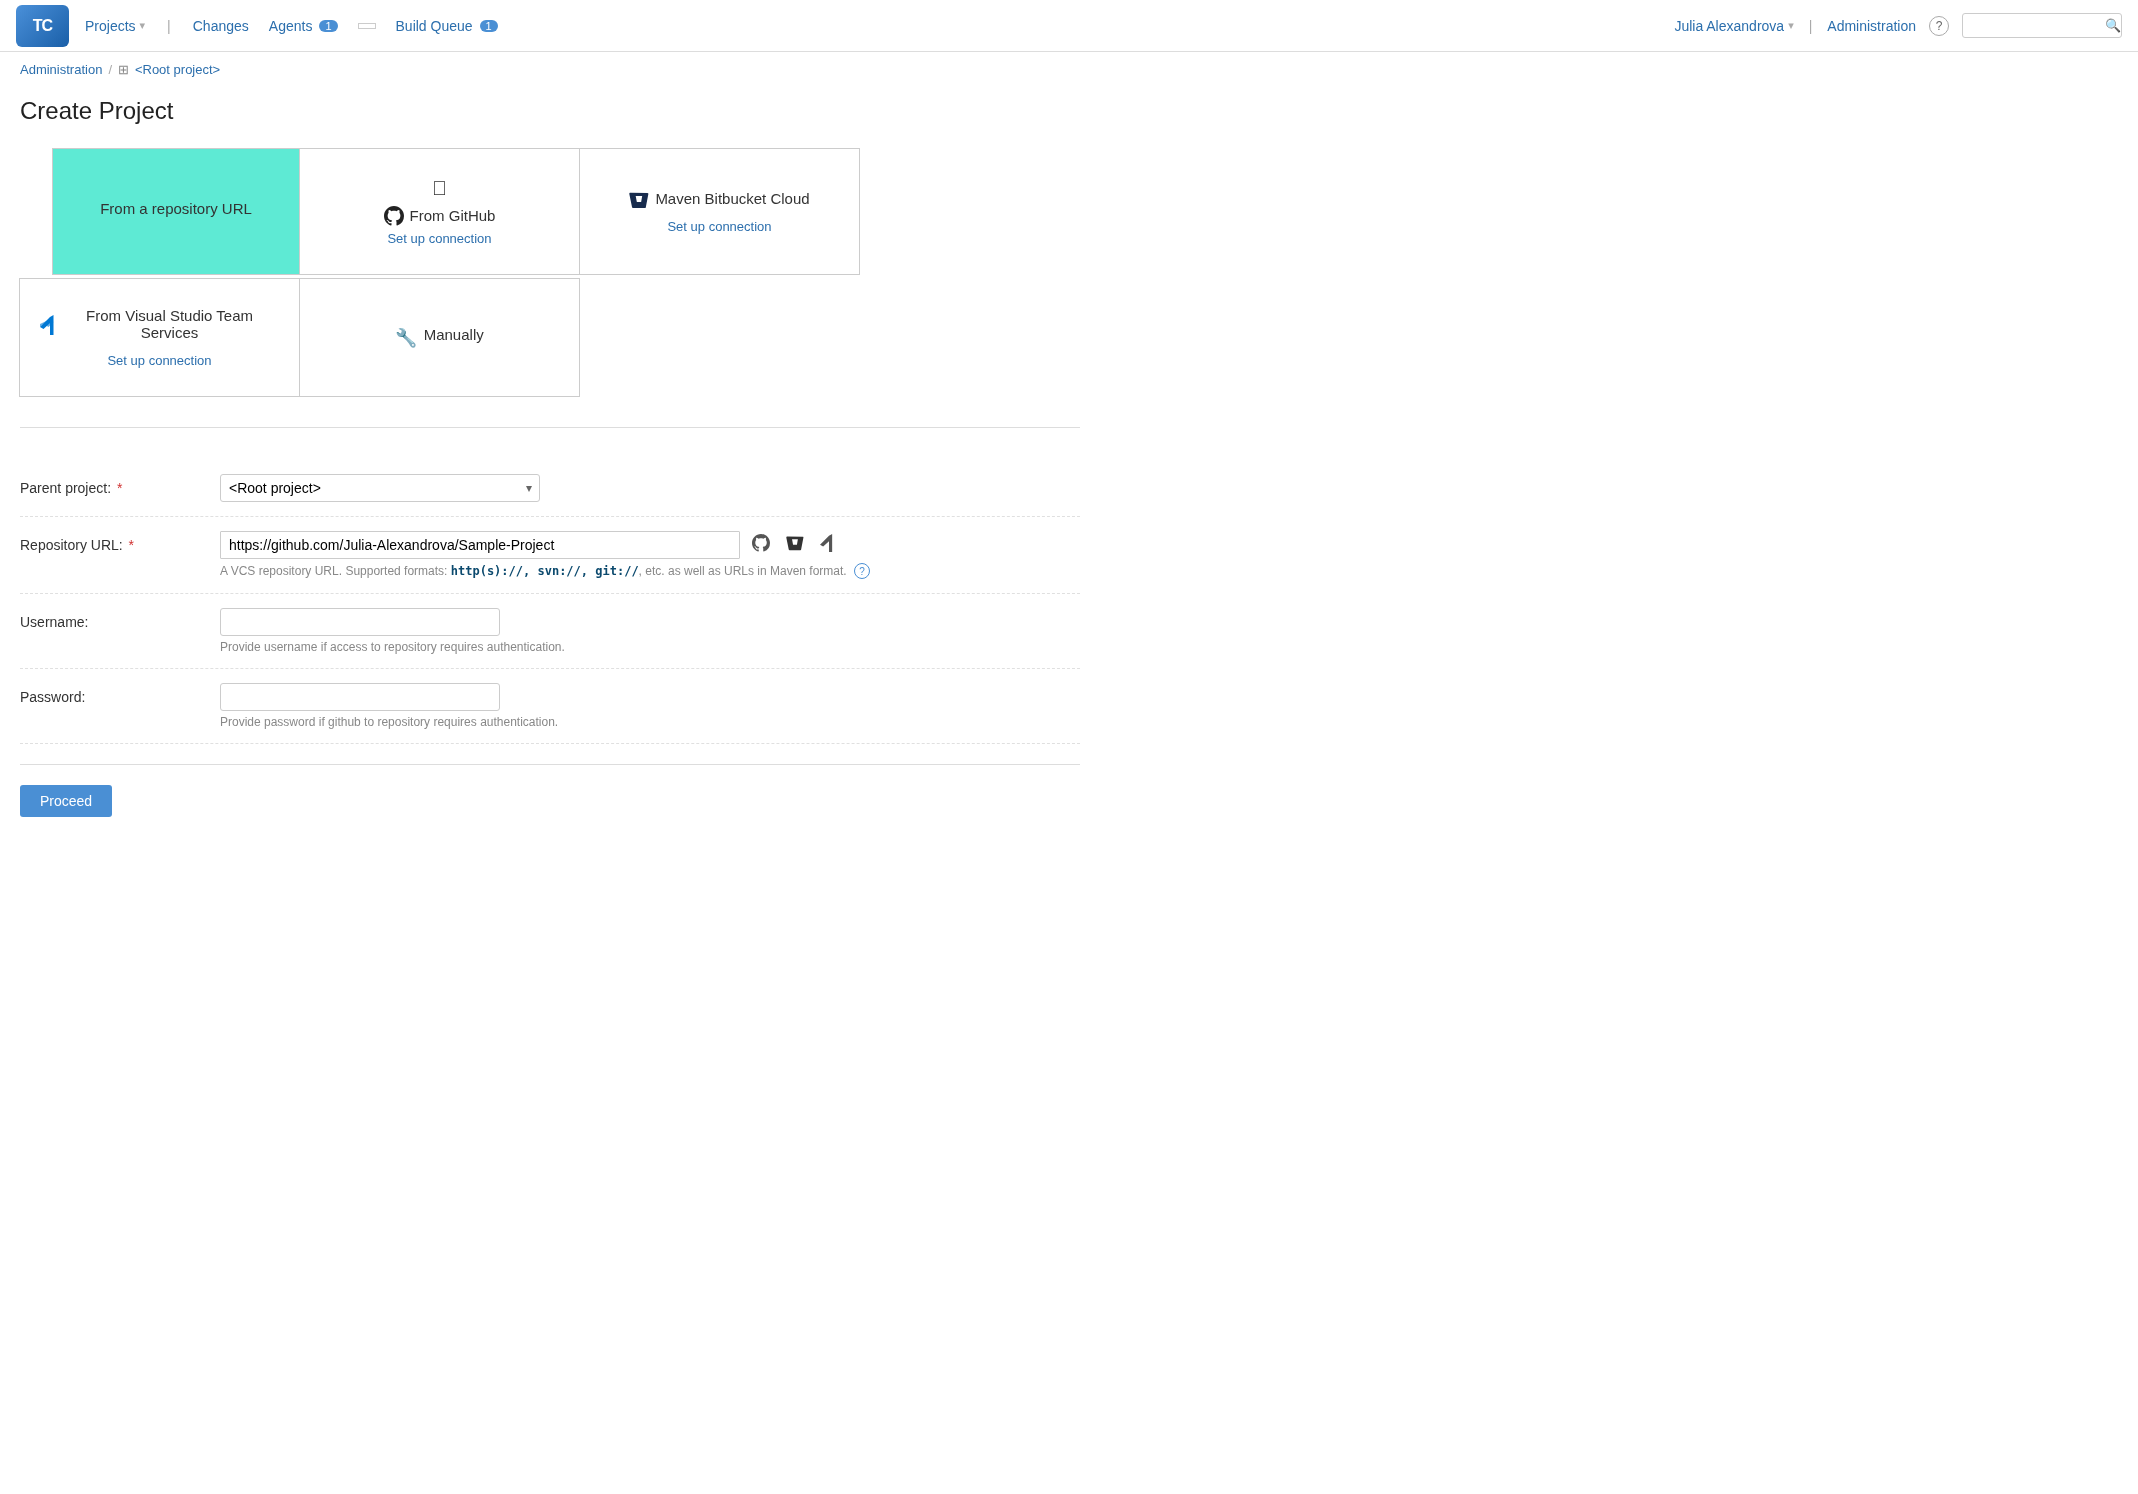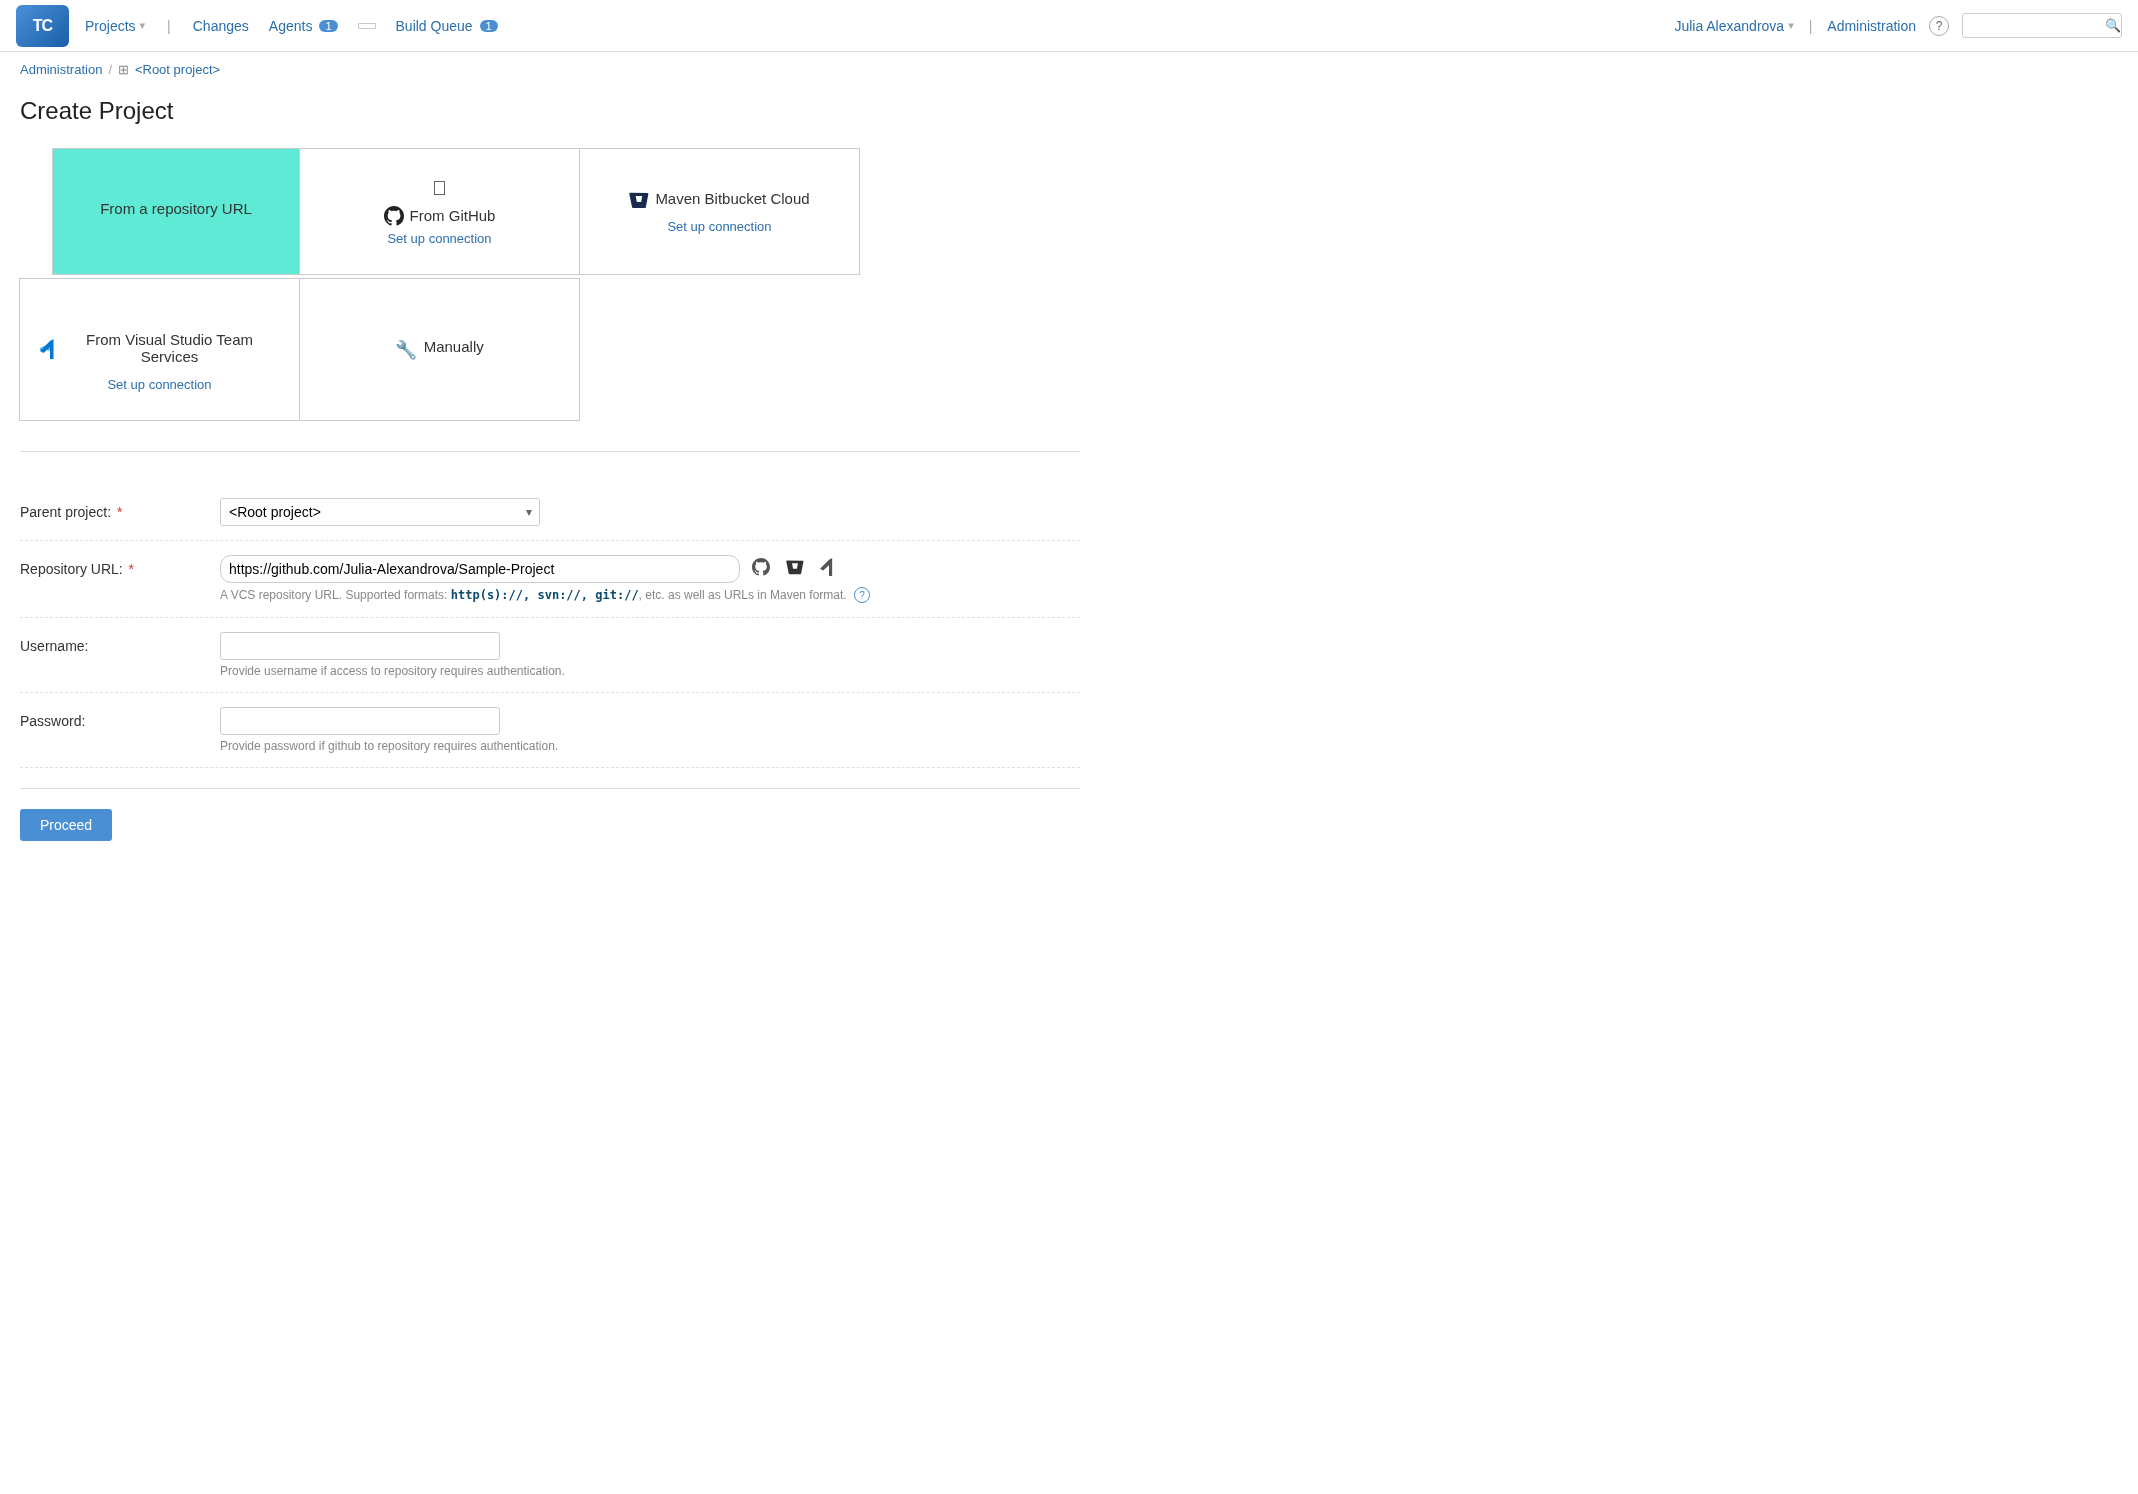--- a/index.html
+++ b/index.html
@@ -222,21 +222,21 @@
       font-size: 12px;
     }
     .form-input-row {
       display: flex;
       align-items: center;
       gap: 8px;
     }
     .form-input {
       padding: 5px 8px;
       border: 1px solid #ccc;
-      border-radius: 11px;
+      border-radius: 1px;
       font-size: 14px;
       width: 520px;
     }
     .form-hint {
       font-size: 12px;
       color: #888;
       margin-top: 4px;
     }
     .form-hint code {
       font-family: monospace;
@@ -376,21 +376,21 @@
           </svg>
         </span>
         <div class="card-title">Maven Bitbucket Cloud</div>
       </div>
       <a class="card-link">Set up connection</a>
     </div>
   </div>
 
   <div class="cards-grid-row2">
     <div class="card">
-      <div style="display:flex; align-items:center; margin-bottom:6px; justify-content:space-between;margin-top:24px;">
+      <div style="display:flex; align-items:center; margin-bottom:6px; justify-content:space-between;">
         <span class="vsts-icon">
           <svg width="20" height="20" viewBox="0 0 32 32" fill="#0078d4">
             <path d="M0 19.2L5.6 22.4l10.4-9.6v19.2L21.6 32V0l-5.6 3.2z"></path>
             <path d="M21.6 11.2L13.6 19.2l-8-4.8L0 19.2V14.4L13.6 8z" fill="#0078d4" opacity="0.6"></path>
           </svg>
         </span>
         <div class="card-title" style="text-align:center;">From Visual Studio Team Services</div>
       </div>
       <a class="card-link">Set up connection</a>
     </div>

